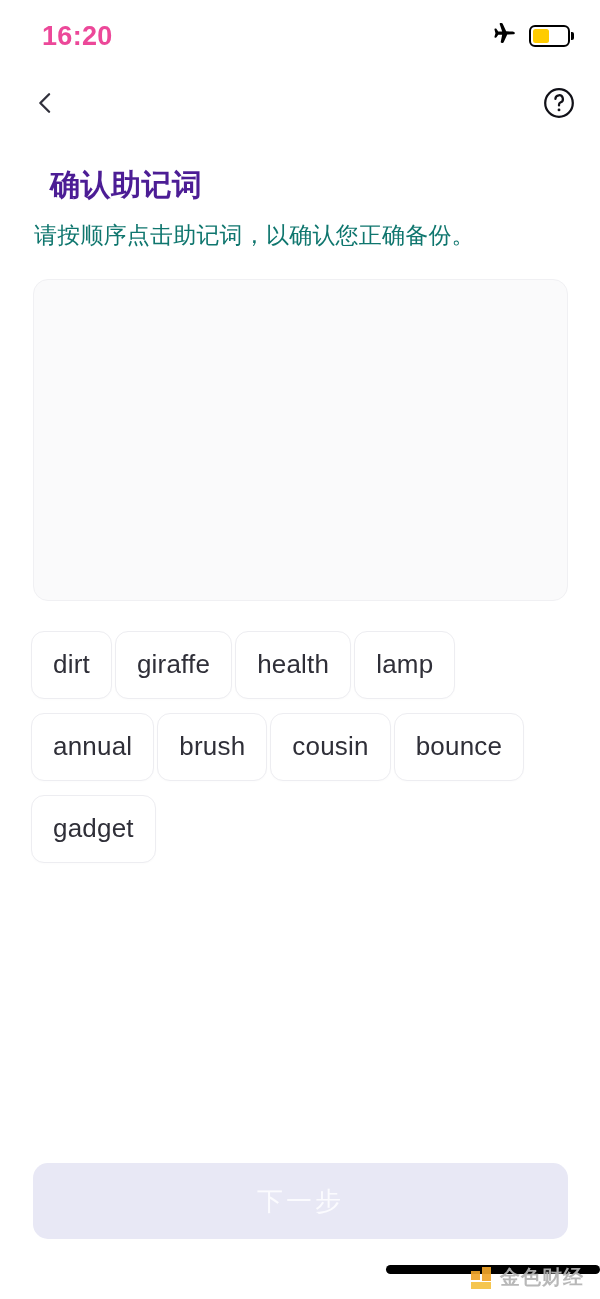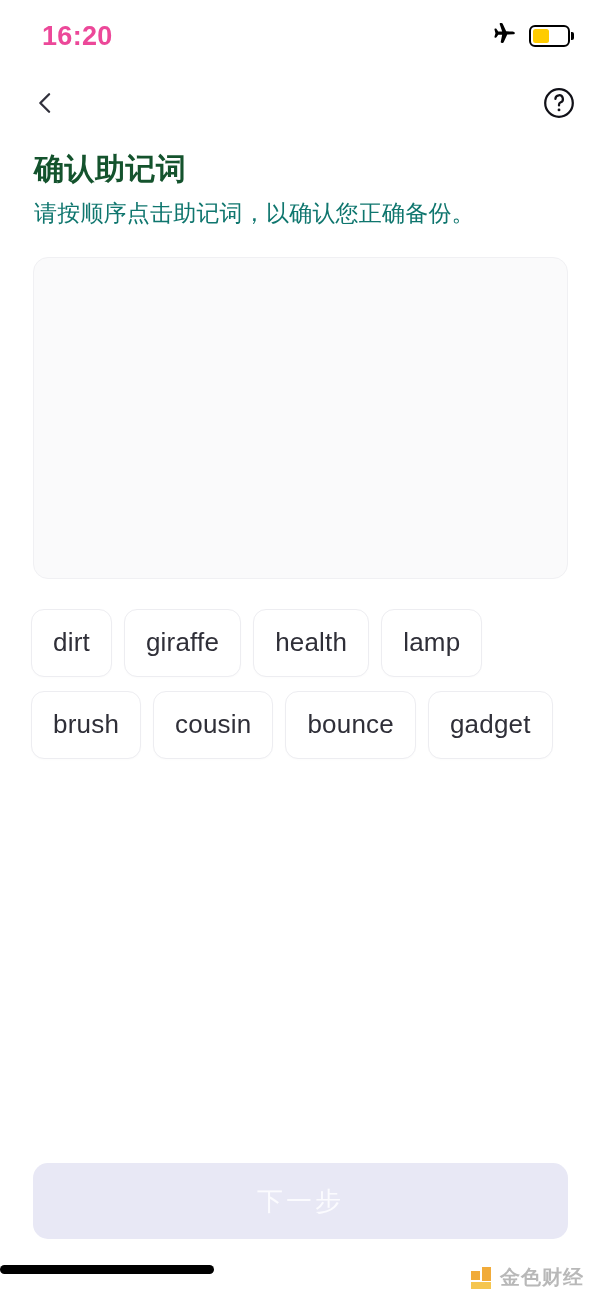--- a/index.html
+++ b/index.html
@@ -108,24 +108,24 @@
     cursor: pointer;
   }
 
   
   .headings {
     padding: 12px 32px 0 34px;
   }
   .page-title {
     font-size: 30px;
     font-weight: bold;
-    color: #14532d;
+    color: #4c1d95;
     line-height: 1.25;
     letter-spacing: 0.5px;
-    margin: 0;
+    margin: 16px;
   }
   .page-subtitle {
     margin: 10px 0 0 0;
     font-size: 23px;
     color: #0f766e;
     line-height: 1.35;
     letter-spacing: 0.2px;
   }
 
   
@@ -146,21 +146,21 @@
     gap: 14px;
     padding: 16px;
     box-sizing: border-box;
   }
 
   
   .word-bank {
     margin: 30px 30px 0 31px;
     display: flex;
     flex-wrap: wrap;
-    gap: 14px 12px;
+    gap: 14px 3px;
   }
   .word-chip {
     background: #ffffff;
     border: 1px solid #ededf1;
     border-radius: 13px;
     padding: 0 21px;
     height: 68px;
     display: flex;
     align-items: center;
     justify-content: center;
@@ -191,21 +191,21 @@
     justify-content: center;
     cursor: default;
   }
 
   .bottom-area {
     height: 60px;
     flex: 0 0 60px;
     position: relative;
     display: flex;
     align-items: center;
-    justify-content: flex-start;
+    justify-content: flex-end;
   }
   .home-indicator {
     width: 214px;
     height: 9px;
     background: #000000;
     border-radius: 5px;
   }
   .watermark {
     position: absolute;
     right: 16px;
@@ -283,20 +283,21 @@
 
   <div class="answer-panel">
     <div class="answer-slots"></div>
   </div>
 
   <div class="word-bank">
       <div class="word-chip">dirt</div>
       <div class="word-chip">giraffe</div>
       <div class="word-chip">health</div>
       <div class="word-chip">lamp</div>
+      <div class="word-chip">annual</div>
       <div class="word-chip">brush</div>
       <div class="word-chip">cousin</div>
       <div class="word-chip">bounce</div>
       <div class="word-chip">gadget</div>
     </div>
 
   <div class="spacer"></div>
 
   <div class="next-button" style="background: rgb(232, 232, 245); color: rgb(251, 251, 254);">下一步</div>
 

